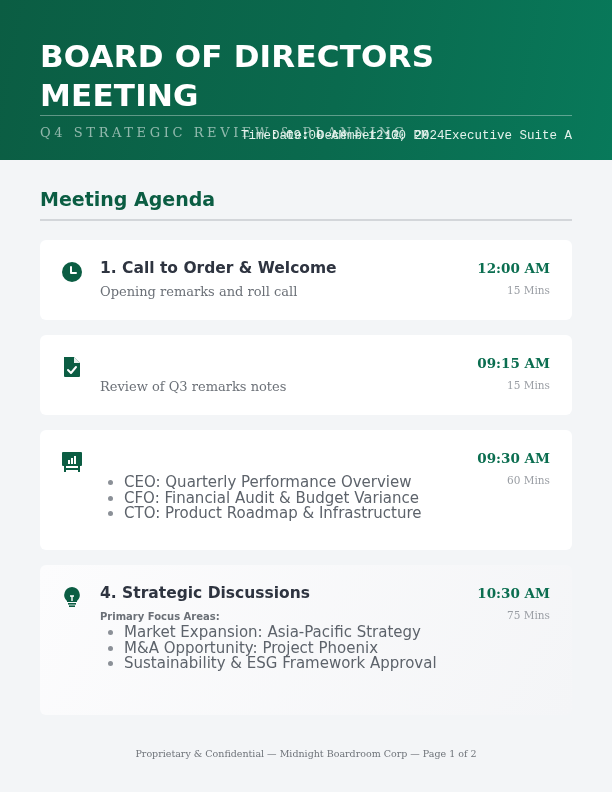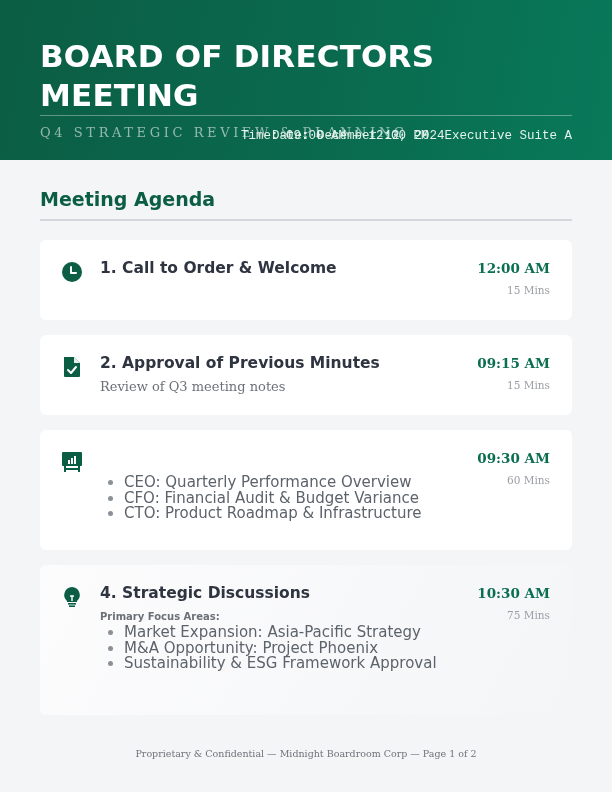--- a/index.html
+++ b/index.html
@@ -98,32 +98,32 @@
 
 <div class="section-title">Meeting Agenda</div>
 <div class="section-rule"></div>
 
 <div class="card" style="top:240px;height:80px;">
   <svg class="icon" viewBox="0 0 22 22">
     <circle cx="11" cy="11" r="10" fill="#0b5d43"></circle>
     <path d="M10 6 V12 H15" stroke="#fff" stroke-width="2" fill="none" stroke-linecap="round" stroke-linejoin="round"></path>
   </svg>
   <div class="item-title">1. Call to Order &amp; Welcome</div>
+  <div class="desc">Opening remarks and roll call</div>
   <div class="time-lbl">12:00 AM</div>
   <div class="dur">15 Mins</div>
 </div>
 
 <div class="card" style="top:335px;height:80px;">
   <svg class="icon" viewBox="0 0 22 22">
     <path d="M3 1 H13 L19 7 V20 Q19 21 18 21 H4 Q3 21 3 20 Z" fill="#0b5d43"></path>
     <path d="M13 1 V7 H19" fill="#fff" opacity="0.9"></path>
     <path d="M7 14 L10 17 L15 11" stroke="#fff" stroke-width="2" fill="none" stroke-linecap="round" stroke-linejoin="round"></path>
   </svg>
-  <div class="item-title">2. Approval of Previous Minutes</div>
-  <div class="desc">Review of Q3 meeting notes</div>
+  <div class="desc">Review of Q3 remarks notes</div>
   <div class="time-lbl">09:15 AM</div>
   <div class="dur">15 Mins</div>
 </div>
 
 <div class="card" style="top:430px;height:120px;">
   <svg class="icon" viewBox="0 0 22 22">
     <rect x="1" y="1" width="20" height="14" rx="1" fill="#0b5d43"></rect>
     <rect x="7" y="9" width="2" height="4" fill="#fff"></rect>
     <rect x="10" y="7" width="2" height="6" fill="#fff"></rect>
     <rect x="13" y="5" width="2" height="8" fill="#fff"></rect>

